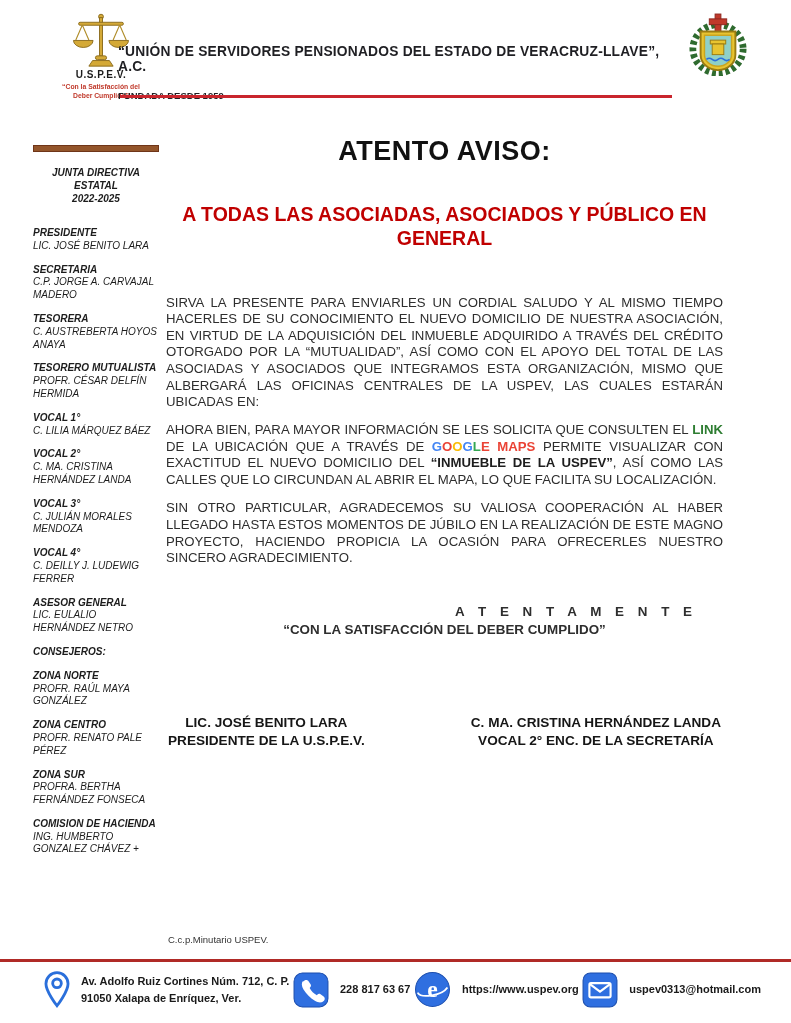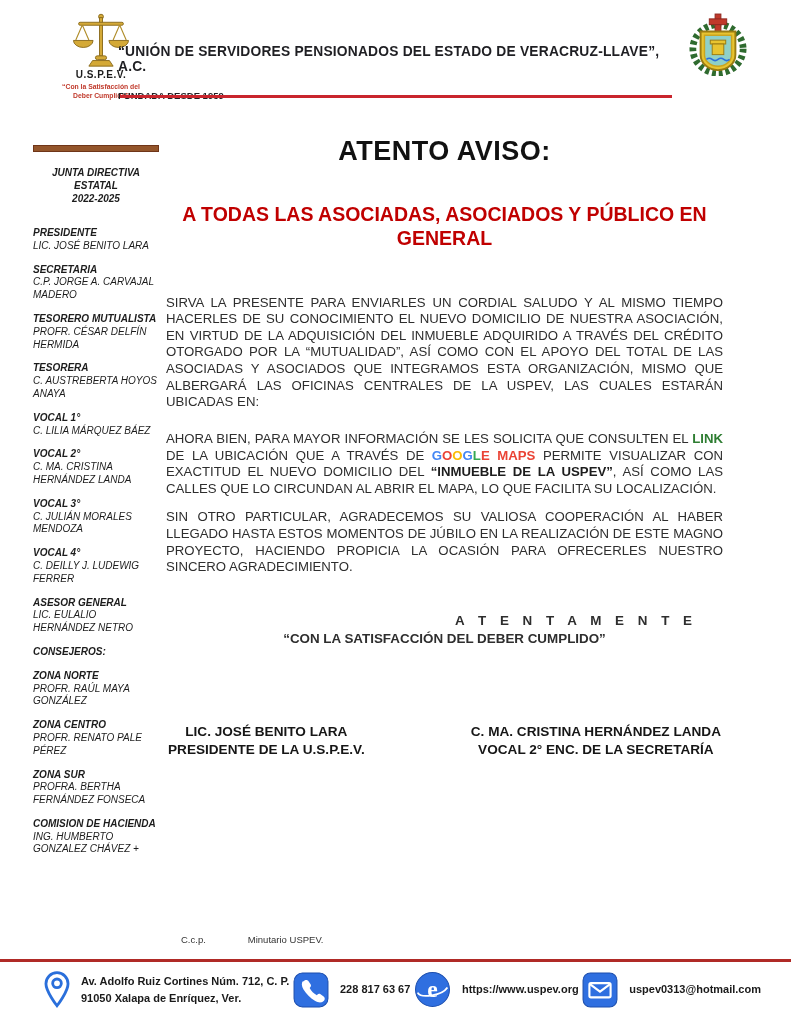--- a/index.html
+++ b/index.html
@@ -24,38 +24,38 @@
   .sidebar-bar { height:7px; background:#93552a; border:1px solid #6f3518; margin-bottom:14px; }
   .sidebar-title { text-align:center; font-weight:bold; font-size:10px; line-height:1.3; margin-bottom:22px; }
   .sb-entry { margin-bottom:11px; font-size:10px; line-height:1.28; }
   .sb-role { font-weight:bold; }
   .sb-name { font-weight:normal; }
 
   
   .main { position:absolute; left:166px; top:136px; width:557px; }
   .notice-title { text-align:center; font-size:27px; font-weight:bold; color:#111; letter-spacing:.5px; margin-bottom:36px; }
   .notice-subtitle { text-align:center; font-size:19.5px; font-weight:bold; line-height:1.22; margin-bottom:44px; }
-  .body-text { font-size:13.2px; line-height:1.26; text-align:justify; margin-bottom:20px; }
+  .body-text { font-size:13.2px; line-height:1.26; text-align:justify; margin-bottom:11px; }
   .address-highlight { font-weight:bold; margin-bottom:13px; }
   .p-tight { margin-bottom:12px; }
   .p-last { margin-bottom:36px; }
   .bold-seg { font-weight:bold; color:#1d1d1d; }
   .link-word { font-weight:bold; }
   .g-letters .g-letter { font-weight:bold; }
   .maps-word { font-weight:bold; }
 
   .closing { text-align:center; width:505px; margin:0 auto 76px; font-size:13.4px; line-height:1.28; }
   .closing-atte { font-weight:bold; letter-spacing:5px;text-align:right; }
   .closing-motto { font-weight:bold; margin-top:1px; }
   .closing-date { margin-top:1px; }
 
   .sigs { display:flex; justify-content:space-between; padding:0 2px; }
   .sig { text-align:center; font-weight:bold; font-size:13.6px; line-height:1.3; color:#161616; }
 
-  .ccp { position:absolute; left:181px; top:934px; display:flex; gap:42px; font-size:9.5px; color:#333; }
+  .ccp { position:absolute; left:168px; top:934px; display:flex; font-size:9.5px; color:#333; }
 
   
   .footer { position:absolute; left:0; right:0; top:959px; }
   .footer-rule { height:3px; background:#b02a26; }
   .footer-row { display:flex; justify-content:space-between; padding:9px 30px 0 44px; }
   .footer-item { display:flex; align-items:center; gap:11px; }
   .footer-text { font-size:11px; font-weight:bold; color:#1a1a1a; line-height:1.5; }
   .icon { flex:0 0 auto; display:block; }
 </style>
 </head>
@@ -121,27 +121,27 @@
           <div class="sb-role">PRESIDENTE</div>
           <div class="sb-name">LIC. JOSÉ BENITO LARA</div>
         </div>
 
         <div class="sb-entry">
           <div class="sb-role">SECRETARIA</div>
           <div class="sb-name">C.P. JORGE A. CARVAJAL MADERO</div>
         </div>
 
         <div class="sb-entry">
+          <div class="sb-role">TESORERA</div>
+          <div class="sb-name">C. AUSTREBERTA HOYOS ANAYA</div>
+        </div>
+
+        <div class="sb-entry">
           <div class="sb-role">TESORERO MUTUALISTA</div>
           <div class="sb-name">PROFR. CÉSAR DELFÍN HERMIDA</div>
-        </div>
-
-        <div class="sb-entry">
-          <div class="sb-role">TESORERA</div>
-          <div class="sb-name">C. AUSTREBERTA HOYOS ANAYA</div>
         </div>
 
         <div class="sb-entry">
           <div class="sb-role">VOCAL 1°</div>
           <div class="sb-name">C. LILIA MÁRQUEZ BÁEZ</div>
         </div>
 
         <div class="sb-entry">
           <div class="sb-role">VOCAL 2°</div>
           <div class="sb-name">C. MA. CRISTINA HERNÁNDEZ LANDA</div>

